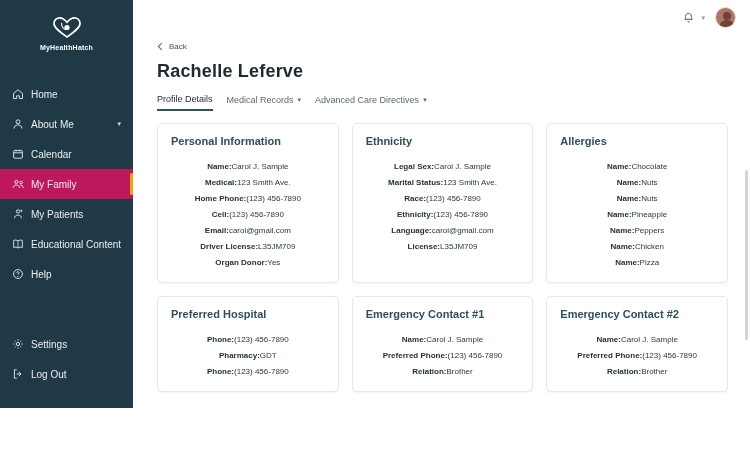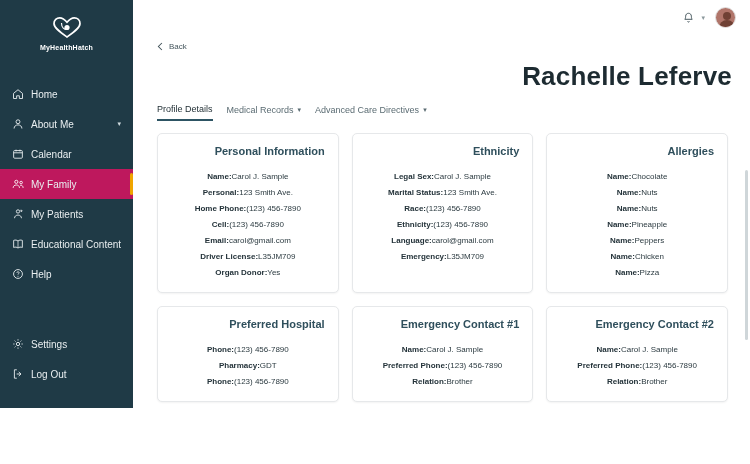--- a/index.html
+++ b/index.html
@@ -68,22 +68,22 @@
   .avatar .head { position:absolute; width:8px; height:8px; border-radius:50%; background:#6f4034; left:6.5px; top:4px; }
   .avatar .body { position:absolute; width:16px; height:9px; border-radius:8px 8px 0 0; background:#6f4034; left:2.5px; top:12px; }
 
   .content { padding: 0 18px 0 16px; }
   .back {
     display: flex; align-items: center; gap: 5px;
     font-size: 8px; color: #44555c; margin-left: 8px; margin-top: 6px;
     cursor: pointer; width: fit-content;
   }
   .page-title {
-    font-size: 26px; font-weight: 700; color: #1d2b31;
-    margin: 10px 0 0 8px; letter-spacing: .2px; text-align: right;
+    font-size: 18px; font-weight: 700; color: #1d2b31;
+    margin: 10px 0 0 8px; letter-spacing: .2px;
   }
   .tabs {
     display: flex; align-items: center; gap: 14px;
     margin: 12px 0 0 8px;
     font-size: 9px;
   }
   .tab { color: #5b6c73; padding-bottom: 5px; cursor: pointer; display:flex; align-items:center; gap:4px; }
   .tab.active { color: #1d2b31; border-bottom: 2px solid #2d5463; font-weight: 400; }
   .tab .tcaret { font-size: 7px; color:#5b6c73; }
 
@@ -96,21 +96,21 @@
     padding-right: 4px;
   }
   .card {
     background: #ffffff;
     border: 1px solid #e6e8ea;
     border-radius: 5px;
     box-shadow: 0 1px 2px rgba(0,0,0,.05);
     padding: 11px 13px 12px 13px;
   }
   .card-title {
-    text-align: right; font-size: 11px; color: #2f4f5c;
+    text-align: left; font-size: 11px; color: #2f4f5c;
     font-weight: 700; margin-bottom: 11px;
   }
   .row {
     display: flex; justify-content: center; align-items: baseline;
     font-size: 8px; color: #2b3a40;
     padding: 3.5px 0;
   }
   .row .k { font-weight: 700; color:#24333a; }
   .row .v { color: #2b3a40; text-align: right; }
 
@@ -282,21 +282,21 @@
 
       <div class="grid">
 
         <div class="card">
           <div class="card-title">Personal Information</div>
           <div class="row">
               <span class="k">Name:</span>
               <span class="v">Carol J. Sample</span>
             </div>
           <div class="row">
-              <span class="k">Personal:</span>
+              <span class="k">Medical:</span>
               <span class="v">123 Smith Ave.</span>
             </div>
           <div class="row">
               <span class="k">Home Phone:</span>
               <span class="v">(123) 456-7890</span>
             </div>
           <div class="row">
               <span class="k">Cell:</span>
               <span class="v">(123) 456-7890</span>
             </div>
@@ -330,21 +330,21 @@
             </div>
           <div class="row">
               <span class="k">Ethnicity:</span>
               <span class="v">(123) 456-7890</span>
             </div>
           <div class="row">
               <span class="k">Language:</span>
               <span class="v">carol@gmail.com</span>
             </div>
           <div class="row">
-              <span class="k">Emergency:</span>
+              <span class="k">License:</span>
               <span class="v">L35JM709</span>
             </div>
         </div>
 
         <div class="card">
           <div class="card-title">Allergies</div>
           <div class="row">
               <span class="k">Name:</span>
               <span class="v">Chocolate</span>
             </div>

